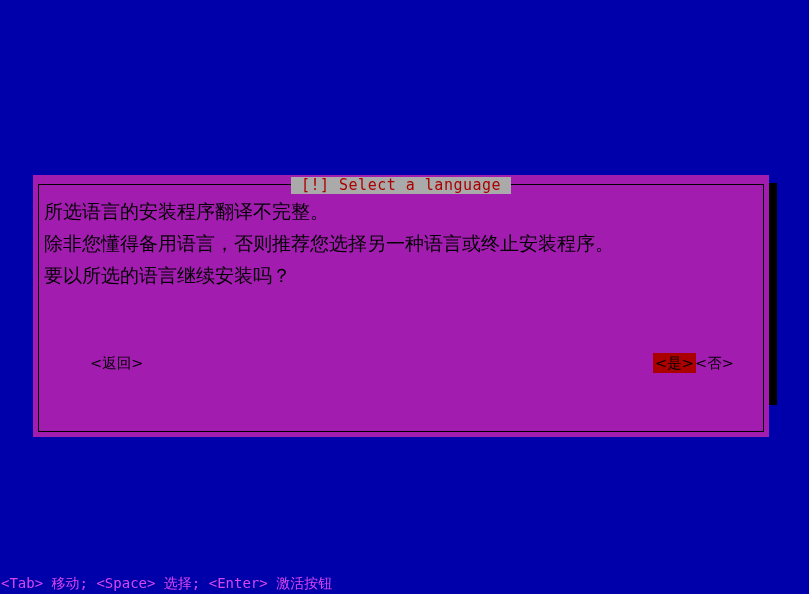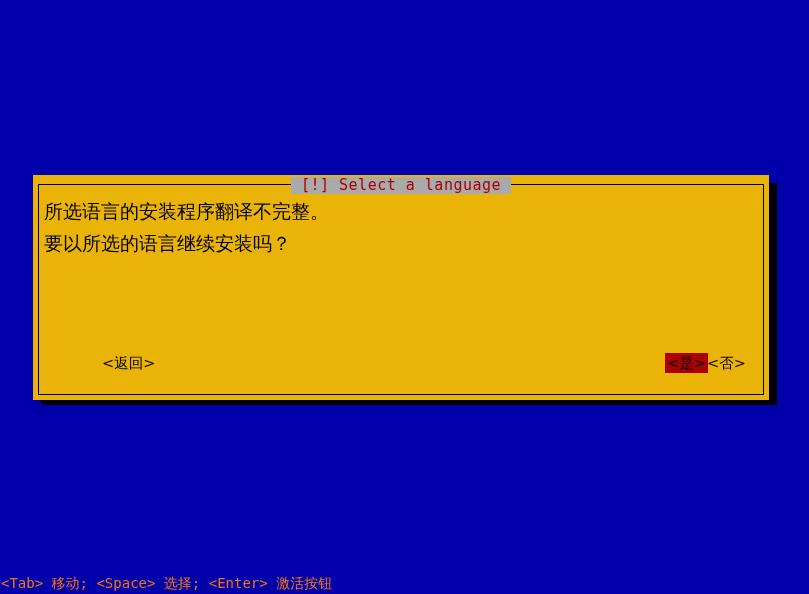--- a/index.html
+++ b/index.html
@@ -33,22 +33,22 @@
     height: 222px;
     background: #000000;
   }
 
   
   .dialog {
     position: absolute;
     left: 33px;
     top: 175px;
     width: 736px;
-    height: 225px;
-    background: #eab308;
+    height: 262px;
+    background: #a21caf;
     box-sizing: border-box;
   }
 
   
   .dialog-inner {
     position: absolute;
     left: 5px;
     top: 9px;
     right: 5px;
     bottom: 5px;
@@ -95,21 +95,21 @@
     line-height: 21px;
     color: #000000;
     margin: 0 0 11px 0;
     white-space: pre-wrap;
   }
   .para:last-of-type { margin-bottom: 12px; }
 
   
   .buttons {
     position: absolute;
-    left: 12px;
+    left: 0;
     right: 0;
     top: 152px;
     height: 22px;
   }
   .btn {
     position: absolute;
     font-family: "DejaVu Sans", "Liberation Sans", sans-serif;
     font-size: 14.5px;
     line-height: 20px;
     color: #000000;
@@ -127,21 +127,21 @@
   #btn-no    { left: 649px; top: 0; }
 
   
   .statusbar {
     position: absolute;
     left: 0;
     bottom: 0;
     width: 809px;
     height: 22px;
     background: #0000aa;
-    color: #f97316;
+    color: #d946ef;
     font-family: "DejaVu Sans Mono", "Liberation Mono", monospace;
     font-size: 14px;
     line-height: 22px;
     white-space: pre;
     padding-left: 1px;
     box-sizing: border-box;
   }
 </style>
 </head>
 <body>
@@ -156,20 +156,21 @@
 
     <div class="title-wrap">
       <span class="title-text">[!] Select a language</span>
     </div>
 
     <div class="dialog-body">
 
       <p class="para">所选语言的安装程序翻译不完整。</p>
 
 
+      <p class="para">除非您懂得备用语言，否则推荐您选择另一种语言或终止安装程序。</p>
 
       <p class="para">要以所选的语言继续安装吗？</p>
 
       <div class="buttons">
         <span class="btn" id="btn-back">&lt;返回&gt;</span>
 
         <span class="btn selected" id="btn-yes">&lt;是&gt;</span>
 
         <span class="btn" id="btn-no">&lt;否&gt;</span>
       </div>

